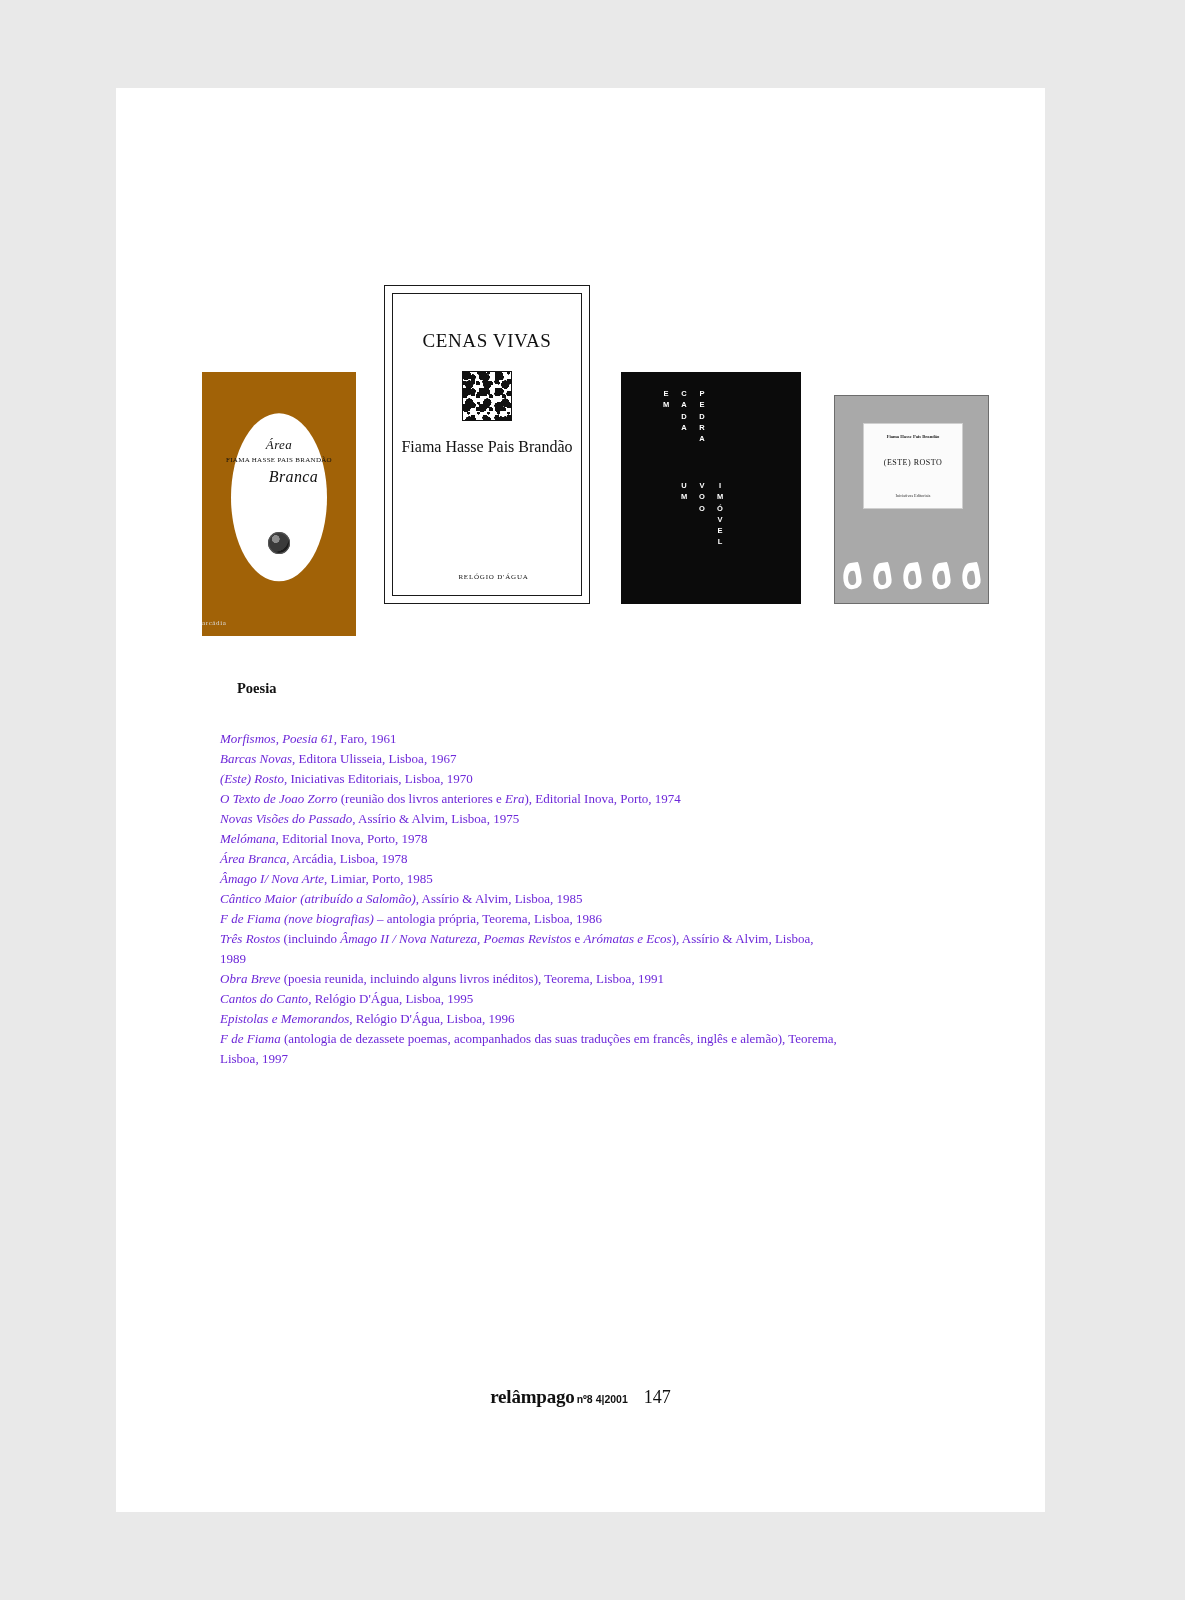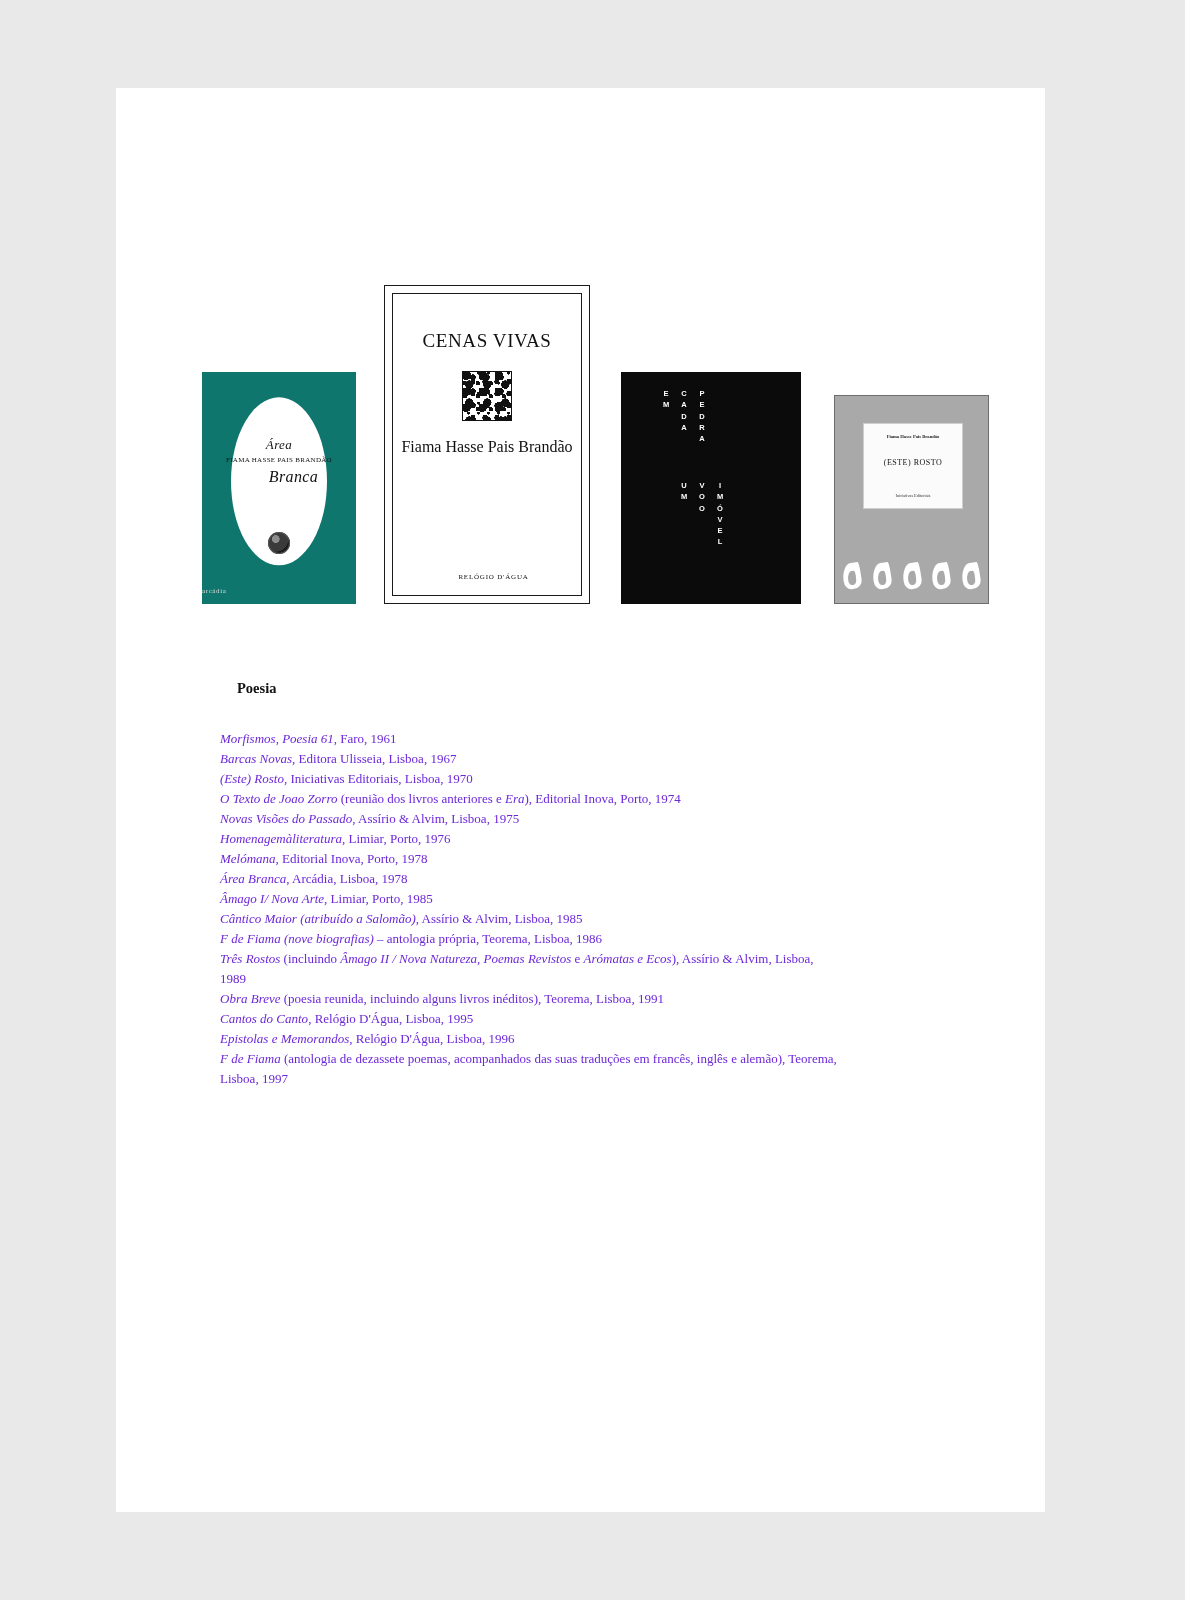--- a/index.html
+++ b/index.html
@@ -29,22 +29,22 @@
     width: 929px;
     height: 540px;
   }
 
   
   .cover-areabranca {
     position: absolute;
     left: 86px;
     top: 284px;
     width: 154px;
-    height: 232px;
-    background: #0f766e;
+    height: 264px;
+    background: #a16207;
     overflow: hidden;
   }
   .cover-areabranca .oval {
     position: absolute;
     left: 50%;
     top: 50%;
     transform: translate(-50%, -54%);
     width: 96px;
     height: 168px;
     background: #ffffff;
@@ -407,21 +407,20 @@
       <p class="entry"><span class="it">Morfismos</span><span>, </span><span class="it">Poesia 61</span><span>, Faro, 1961</span></p>
 
       <p class="entry"><span class="it">Barcas Novas</span><span>, Editora Ulisseia, Lisboa, 1967</span></p>
 
       <p class="entry"><span class="it">(Este) Rosto</span><span>, Iniciativas Editoriais, Lisboa, 1970</span></p>
 
       <p class="entry"><span class="it">O Texto de Joao Zorro</span><span> (reunião dos livros anteriores e </span><span class="it">Era</span><span>), Editorial Inova, Porto, 1974</span></p>
 
       <p class="entry"><span class="it">Novas Visões do Passado</span><span>, Assírio &amp; Alvim, Lisboa, 1975</span></p>
 
-      <p class="entry"><span class="it">Homenagemàliteratura</span><span>, Limiar, Porto, 1976</span></p>
 
       <p class="entry"><span class="it">Melómana</span><span>, Editorial Inova, Porto, 1978</span></p>
 
       <p class="entry"><span class="it">Área Branca</span><span>, Arcádia, Lisboa, 1978</span></p>
 
       <p class="entry"><span class="it">Âmago I/ Nova Arte</span><span>, Limiar, Porto, 1985</span></p>
 
       <p class="entry"><span class="it">Cântico Maior (atribuído a Salomão)</span><span>, Assírio &amp; Alvim, Lisboa, 1985</span></p>
 
       <p class="entry"><span class="it">F de Fiama (nove biografias)</span><span> – antologia própria, Teorema, Lisboa, 1986</span></p>
@@ -432,14 +431,17 @@
 
       <p class="entry"><span class="it">Cantos do Canto</span><span>, Relógio D'Água, Lisboa, 1995</span></p>
 
       <p class="entry"><span class="it">Epistolas e Memorandos</span><span>, Relógio D'Água, Lisboa, 1996</span></p>
 
       <p class="entry"><span class="it">F de Fiama</span><span> (antologia de dezassete poemas, acompanhados das suas traduções em francês, inglês e alemão), Teorema, Lisboa, 1997</span></p>
 
     </div>
   </div>
 
+  <div class="footer">
+    <span class="brand">relâmpago</span><span class="issue">nº8  4|2001</span><span class="pageno">147</span>
+  </div>
 
 </div>
 
 </body></html>

